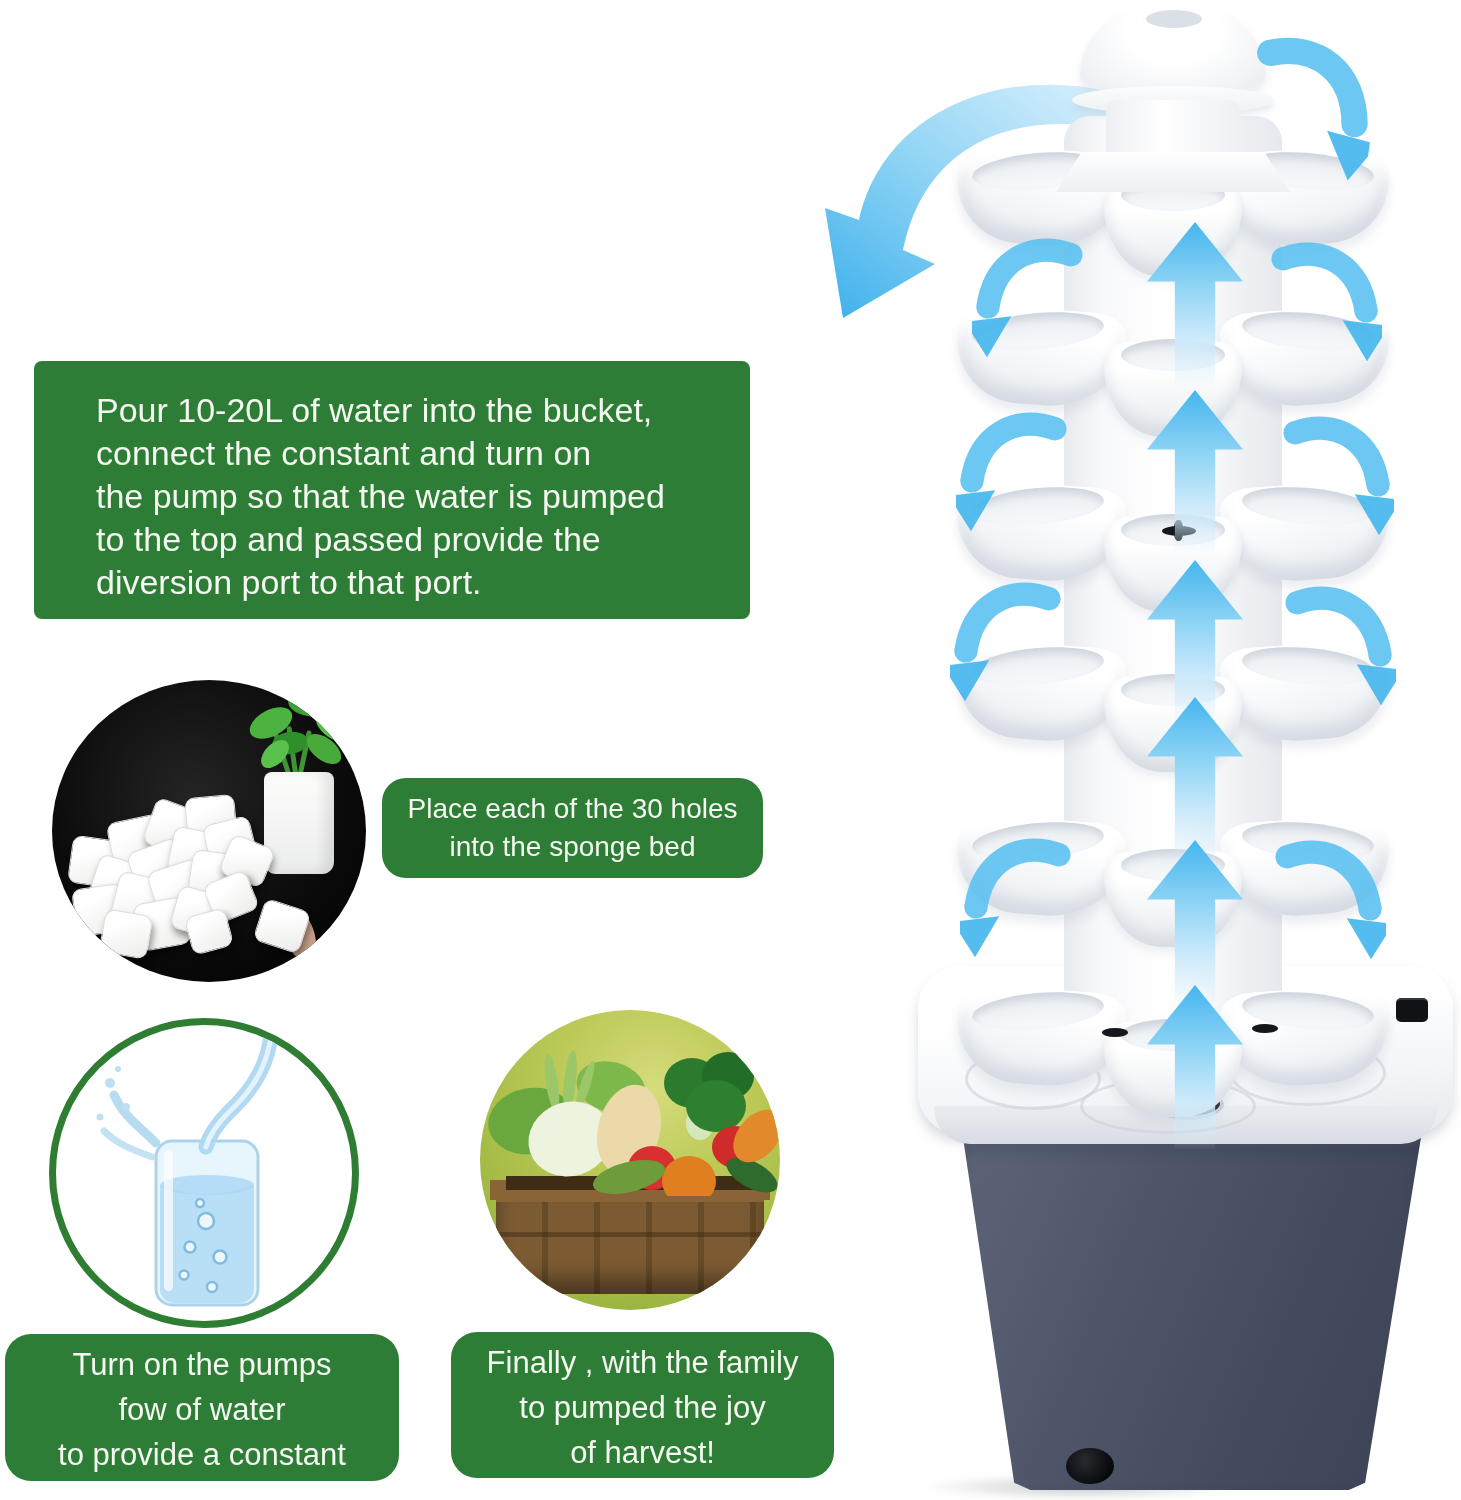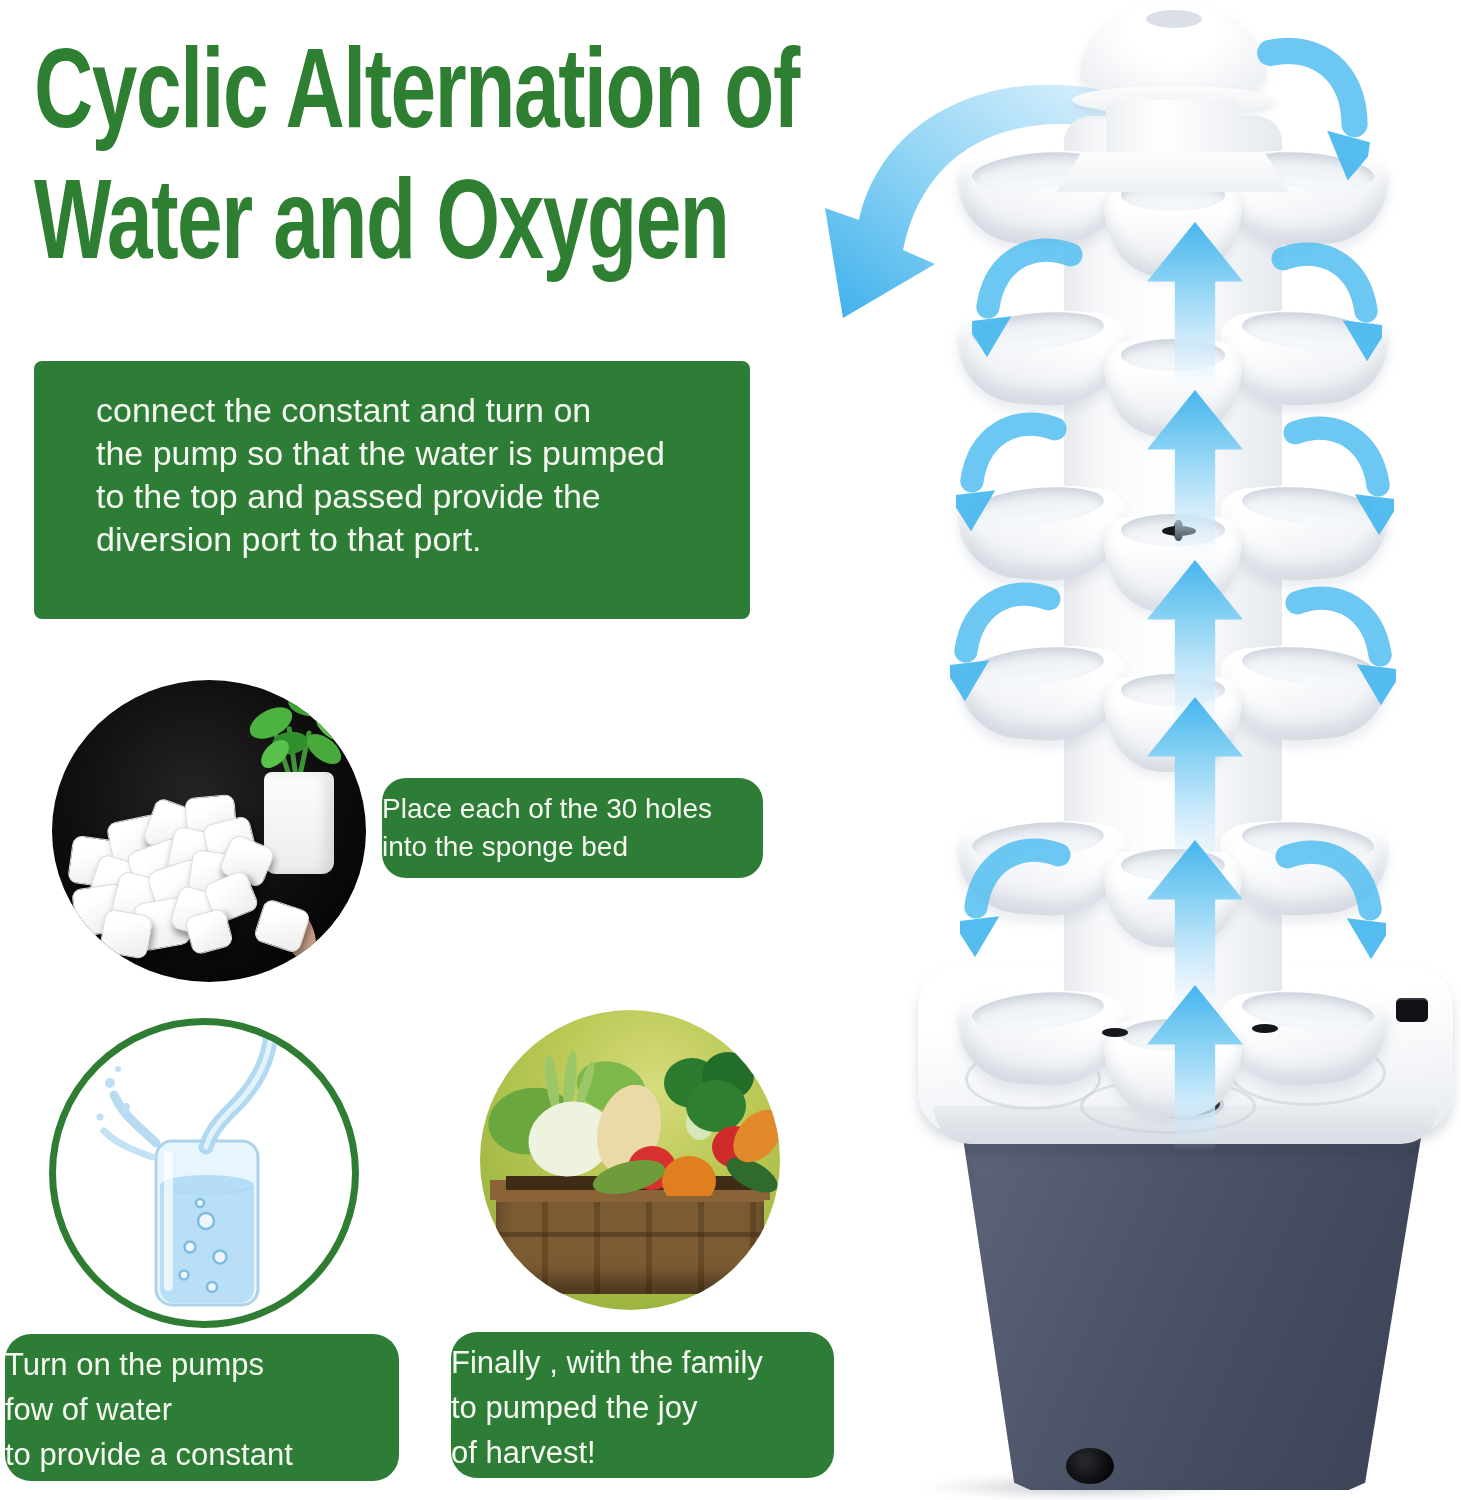--- a/index.html
+++ b/index.html
@@ -8,21 +8,21 @@
   .abs{position:absolute;}
 
   
   #title{position:absolute;left:34px;top:22px;color:var(--title-green,#2f7f33);
          font-weight:800;font-size:114px;line-height:131px;letter-spacing:-2px;z-index:5;}
   #title .tline{display:block;height:131px;}
   #title .tline span{display:inline-block;transform:scaleX(.72);transform-origin:0 50%;white-space:nowrap;}
 
   
   .gbox{position:absolute;background:var(--box-green,#2e7d36);color:var(--text-white,#f4f8f0);
-        box-sizing:border-box;z-index:5;}
+        box-sizing:border-box;text-align:center;z-index:5;}
   .gbox span{display:block;}
   #intro-box{left:34px;top:361px;width:716px;height:258px;border-radius:8px;
              text-align:left;padding:28px 0 0 62px;font-size:34px;line-height:43px;}
   #place-box{left:382px;top:778px;width:381px;height:100px;border-radius:24px;
              font-size:28px;line-height:38px;padding-top:12px;}
   #pump-box{left:5px;top:1334px;width:394px;height:147px;border-radius:26px;
             font-size:31px;line-height:45px;padding-top:8px;}
   #harvest-box{left:451px;top:1332px;width:383px;height:146px;border-radius:26px;
                font-size:31px;line-height:45px;padding-top:8px;}
 
@@ -89,26 +89,23 @@
   .tubehole{background:radial-gradient(circle at 50% 42%,#4a5164 15%,#232734 65%,#171b26);
             border:4px solid #ccd1d8;border-radius:50%;box-sizing:border-box;}
   .bottomhole{background:radial-gradient(circle at 40% 35%,#24262c 10%,#08090b 70%);border-radius:50%;}
   .gshadow{background:radial-gradient(ellipse,rgba(66,72,90,.30),rgba(66,72,90,0) 70%);filter:blur(3px);border-radius:50%;}
 </style>
 </head>
 <body>
 
 <div id="canvas">
 
-  <h1 id="title" style="margin:0;">
-    <span class="tline"><span>Cyclic Alternation of</span></span>
-    <span class="tline"><span>Water and Oxygen</span></span>
-  </h1>
 
   <div id="intro-box" class="gbox">
+    <span>Pour 10-20L of water into the bucket,</span>
     <span>connect the constant and turn on</span>
     <span>the pump so that the water is pumped</span>
     <span>to the top and passed provide the</span>
     <span>diversion port to that port.</span>
   </div>
 
   <div id="sponge-photo" class="abs">
       <div class="abs stem" style="transform: rotate(-8deg); left: 238px; top: 46px; width: 5px; height: 52px;"></div>
       <div class="abs stem" style="transform: rotate(12deg); left: 250px; top: 50px; width: 5px; height: 48px;"></div>
       <div class="abs stem" style="transform: rotate(-18deg); left: 228px; top: 52px; width: 5px; height: 46px;"></div>

